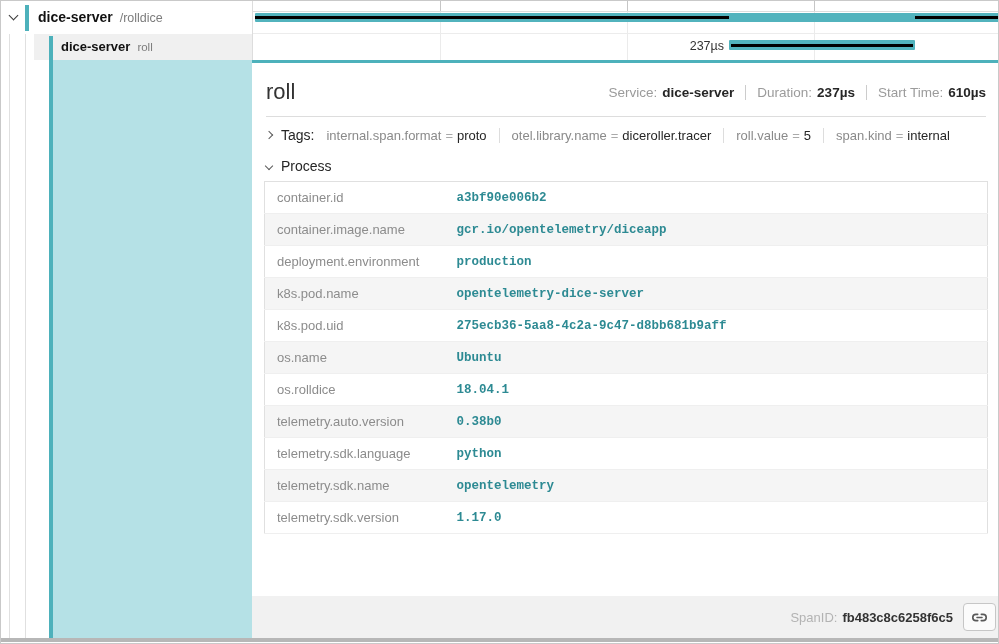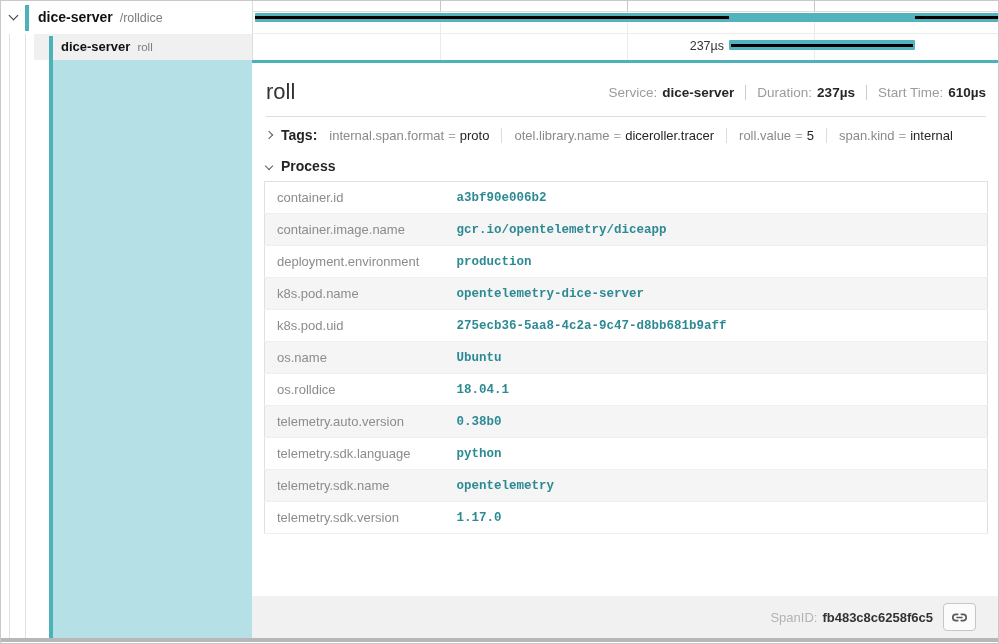--- a/index.html
+++ b/index.html
@@ -49,37 +49,37 @@
   .detail-header { display:flex; align-items:center; padding:16px 14px 9px 14px; }
   .detail-title { font-size:22px; font-weight:500; color:#333; flex:1; }
   .hdr-stats { display:flex; align-items:center; font-size:13.5px;text-align:right; }
   .hdr-stat .lbl { color:#9b9b9b; margin-right:5px; }
   .hdr-stat .val { font-weight:bold; color:#262626; }
   .vdiv { width:1px; height:15px; background:#ccc; margin:0 11px; }
   .hr { margin:2px 14px 0 14px; border-top:1px solid #ddd; }
 
   .tags-row { display:flex; align-items:center; padding:10px 14px 8px 14px; font-size:13px; }
   .tags-row .chev, .process-row .chev { border-color:#5a5a5a; width:6px; height:6px; }
-  .section-label { font-weight:bold; color:#262626; font-size:14px; margin:0 12px 0 9px; }
+  .section-label { font-weight:normal; color:#262626; font-size:14px; margin:0 12px 0 9px; }
   .tag-item .tkey { color:#8a8a8a; }
   .tag-item .teq { color:#aaa; margin:0 4px; }
   .tag-item .tval { color:#262626; }
   .tag-div { width:1px; height:15px; background:#ddd; margin:0 12px; }
 
   .process-row { display:flex; align-items:center; padding:7px 14px 7px 14px; }
   .process-row .section-label { margin-right:9px; }
 
   table.kv { margin:0 12px; width:calc(100% - 24px); border-collapse:collapse; border:1px solid #e0e0e0; font-size:13px; }
   table.kv td { padding:8px 12px; border-bottom:1px solid #efefef; }
   table.kv tr:nth-child(even) { background:#f5f5f5; }
   td.k { width:180px; color:#8c8c8c; }
   td.v { font-family:"Liberation Mono", monospace; font-weight:bold; font-size:12.5px; color:#2d8a93; }
 
   .card-footer { position:absolute; left:0; right:0; bottom:0; height:42px; background:#f1f1f1;
-                 display:flex; align-items:center; justify-content:flex-end; padding-right:24px; font-size:13px; }
+                 display:flex; align-items:center; justify-content:flex-end; padding-right:4px; font-size:13px; }
   .spanid-lbl { color:#b3b3b3; margin-right:5px; }
   .spanid-val { color:#333; font-weight:bold; }
   .link-btn { margin-left:10px; width:33px; height:28px; border:1px solid #c6c6c6; border-radius:4px; background:#fbfbfb;
               display:flex; align-items:center; justify-content:center; cursor:pointer; }
 
   .bottom-bar { position:absolute; left:0; right:0; bottom:1px; height:4px; background:#b7b7b7; }
 </style>
 </head>
 <body>
 

